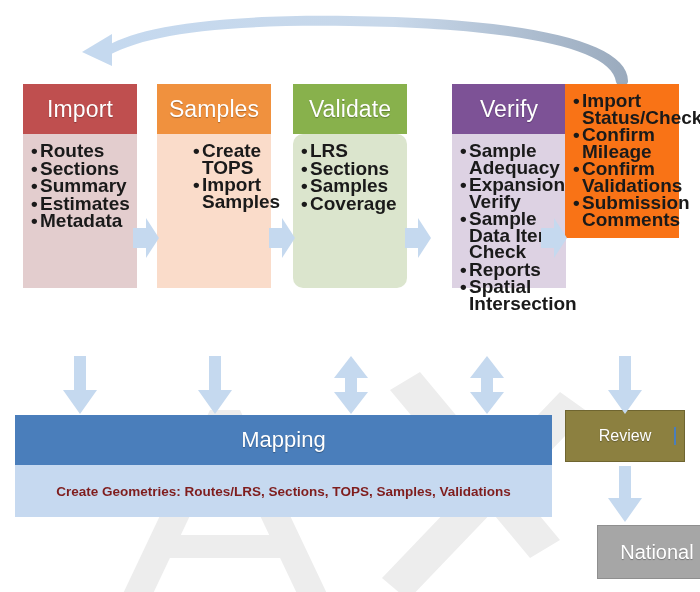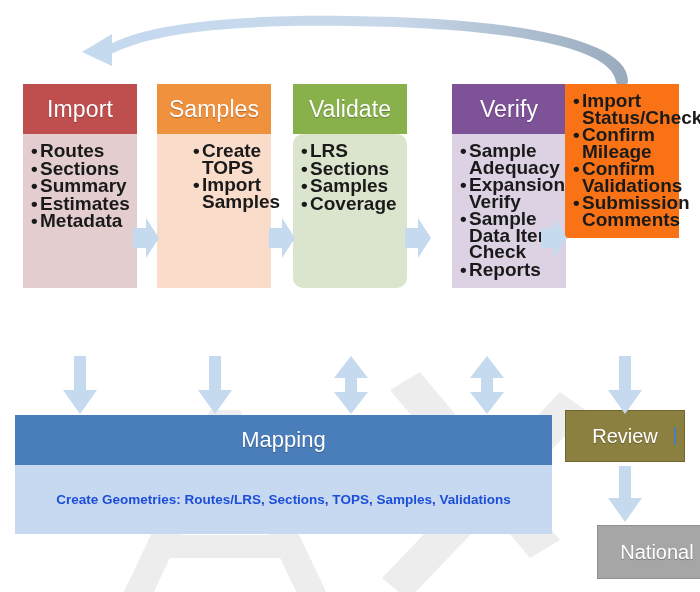--- a/index.html
+++ b/index.html
@@ -124,47 +124,47 @@
     height: 50px;
     background: #4a7ebb;
     display: flex;
     align-items: center;
     justify-content: center;
     color: #ffffff;
     font-size: 22px;
     text-shadow: 0 1px 1px rgba(0,0,0,0.3);
   }
   .mapping-body {
-    height: 69px;
+    height: 52px;
     background: #c6d9f0;
     display: flex;
     align-items: center;
     justify-content: center;
     font-size: 13.5px;
     font-weight: 700;
-    color: #1d4ed8;
+    color: #7f1d1d;
     padding: 0 8px;
     box-sizing: border-box;
   }
 
   
   .review {
     position: absolute;
     left: 565px;
     top: 410px;
     width: 120px;
     height: 52px;
     background: #8c8040;
     border: 1px solid #6f6530;
     box-sizing: border-box;
     display: flex;
     align-items: center;
     justify-content: center;
     color: #ffffff;
-    font-size: 20px;
+    font-size: 16px;
     text-shadow: 0 1px 1px rgba(0,0,0,0.3);
     z-index: 3;
   }
   .review-tick {
     position: absolute;
     right: 8px;
     top: 16px;
     width: 2px;
     height: 18px;
     background: #4a7ebb;
@@ -259,20 +259,21 @@
     </div>
   </div>
 
   <div class="stage s-verify" style="left:428px;padding-left:24px;">
     <div class="stage-header">Verify</div>
     <div class="stage-body">
       <span class="bullet-item">Sample Adequacy</span>
       <span class="bullet-item">Expansion Verify</span>
       <span class="bullet-item">Sample Data Item Check</span>
       <span class="bullet-item">Reports</span>
+      <span class="bullet-item">Spatial Intersection</span>
     </div>
   </div>
 
   <div class="stage s-submit" style="left:565px;">
     <div class="stage-body">
       <span class="bullet-item">Import Status/Checks</span>
       <span class="bullet-item">Confirm Mileage</span>
       <span class="bullet-item">Confirm Validations</span>
       <span class="bullet-item">Submission Comments</span>
     </div>

